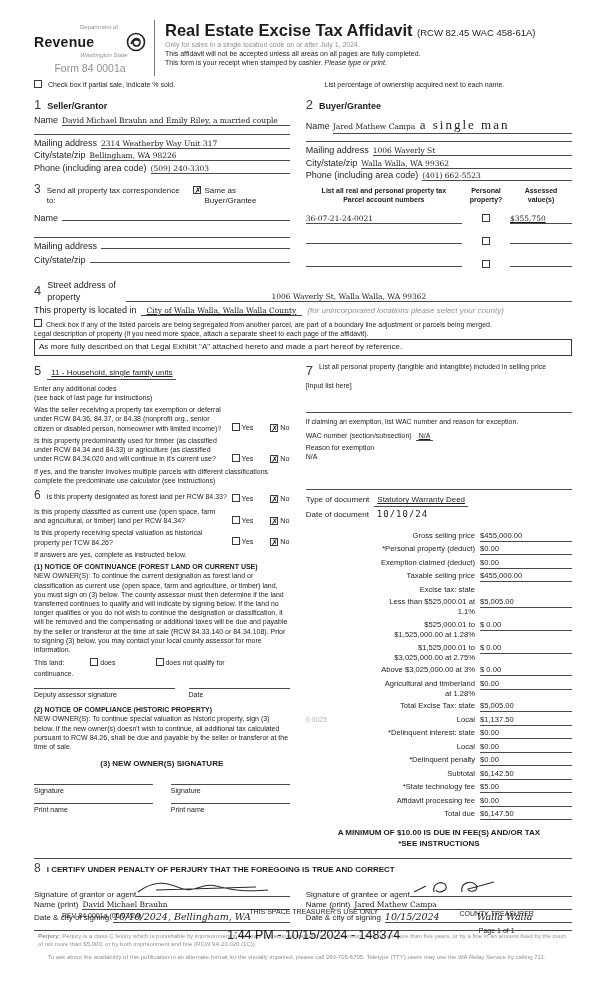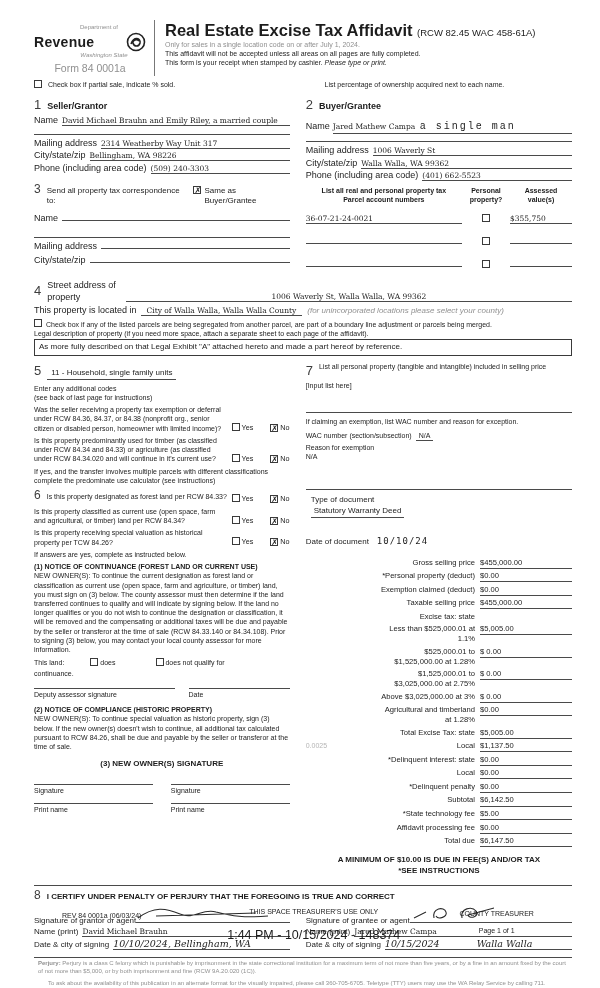--- a/index.html
+++ b/index.html
@@ -12,26 +12,26 @@
   .t9 { font-size:9px; line-height:1.3; }
   .bold { font-weight:bold; }
   .italic { font-style:italic; }
   .gray { color:#909090; }
   .lightgray { color:#b5b5b5; }
   .center { text-align:center; }
   .row { display:flex; align-items:baseline; }
   .cols { display:flex; justify-content:space-between; }
   .col-l { width:47.5%; }
   .col-r { width:49.5%; }
-  .line { border-bottom:0.8px solid #4a4a4a; }
+  .line { border-bottom:0.8px solid #4a4a4a;text-decoration:underline; }
   .flexline { flex:1; border-bottom:0.8px solid #4a4a4a; min-height:8px; }
   .cb { display:inline-block; width:8px; height:8px; border:1px solid #3a3a3a; font-size:8px; line-height:7px; text-align:center; vertical-align:-1px; background:#fff; flex:none; }
   .secnum { font-size:13px; color:#3d3d3d; margin-right:6px; font-weight:400; }
   .filled { font-family:"DejaVu Serif", serif; font-size:7.5px; }
-  .typed { font-family:Liberation Mono, monospace; font-size:10px; letter-spacing:2px; }
+  .typed { font-family:Liberation Serif, serif; font-size:13px; letter-spacing:2px; }
   .typedsm { font-family:"DejaVu Sans Mono", monospace; font-size:9px; letter-spacing:1px; }
   .hand { font-family:"DejaVu Serif", serif; font-style:italic; font-size:9.5px; }
   .header { display:flex; margin-bottom:4px; }
   .logo { width:112px; padding-top:8px; text-align:center; }
   .rev { font-size:14px; font-weight:bold; letter-spacing:0.3px; }
   .vdiv { width:1px; background:#777; margin:4px 10px 0 8px; height:56px; }
   .title { font-size:16.5px; font-weight:bold; }
   .titleref { font-size:9.5px; }
   .qrow { display:flex; margin-bottom:3px; }
   .qtext { flex:1; padding-right:4px; }
@@ -304,21 +304,21 @@
       <div style="margin-bottom:22px;">[Input list here]</div>
       <div class="line" style="margin-bottom:4px;"></div>
       <div style="margin-bottom:4px;">If claiming an exemption, list WAC number and reason for exception.</div>
       <div class="row" style="margin-bottom:2px;">
         <span>WAC number (section/subsection)</span>
         <span class="line" style="margin-left:4px; padding:0 3px;">N/A</span>
       </div>
       <div>Reason for exemption</div>
       <div style="margin-bottom:28px;">N/A</div>
       <div class="line" style="margin-bottom:5px;"></div>
-      <div class="row" style="margin-bottom:18px;flex-direction:column;">
+      <div class="row" style="margin-bottom:2px;">
         <span class="t8">Type of document</span>
         <span class="line t8" style="margin-left:5px; padding:0 3px;">Statutory Warranty Deed</span>
       </div>
       <div class="row" style="margin-bottom:10px;">
         <span class="t8">Date of document</span>
         <span class="typedsm" style="margin-left:8px;">10/10/24</span>
       </div>
 
       <div>
         <div class="taxrow">

